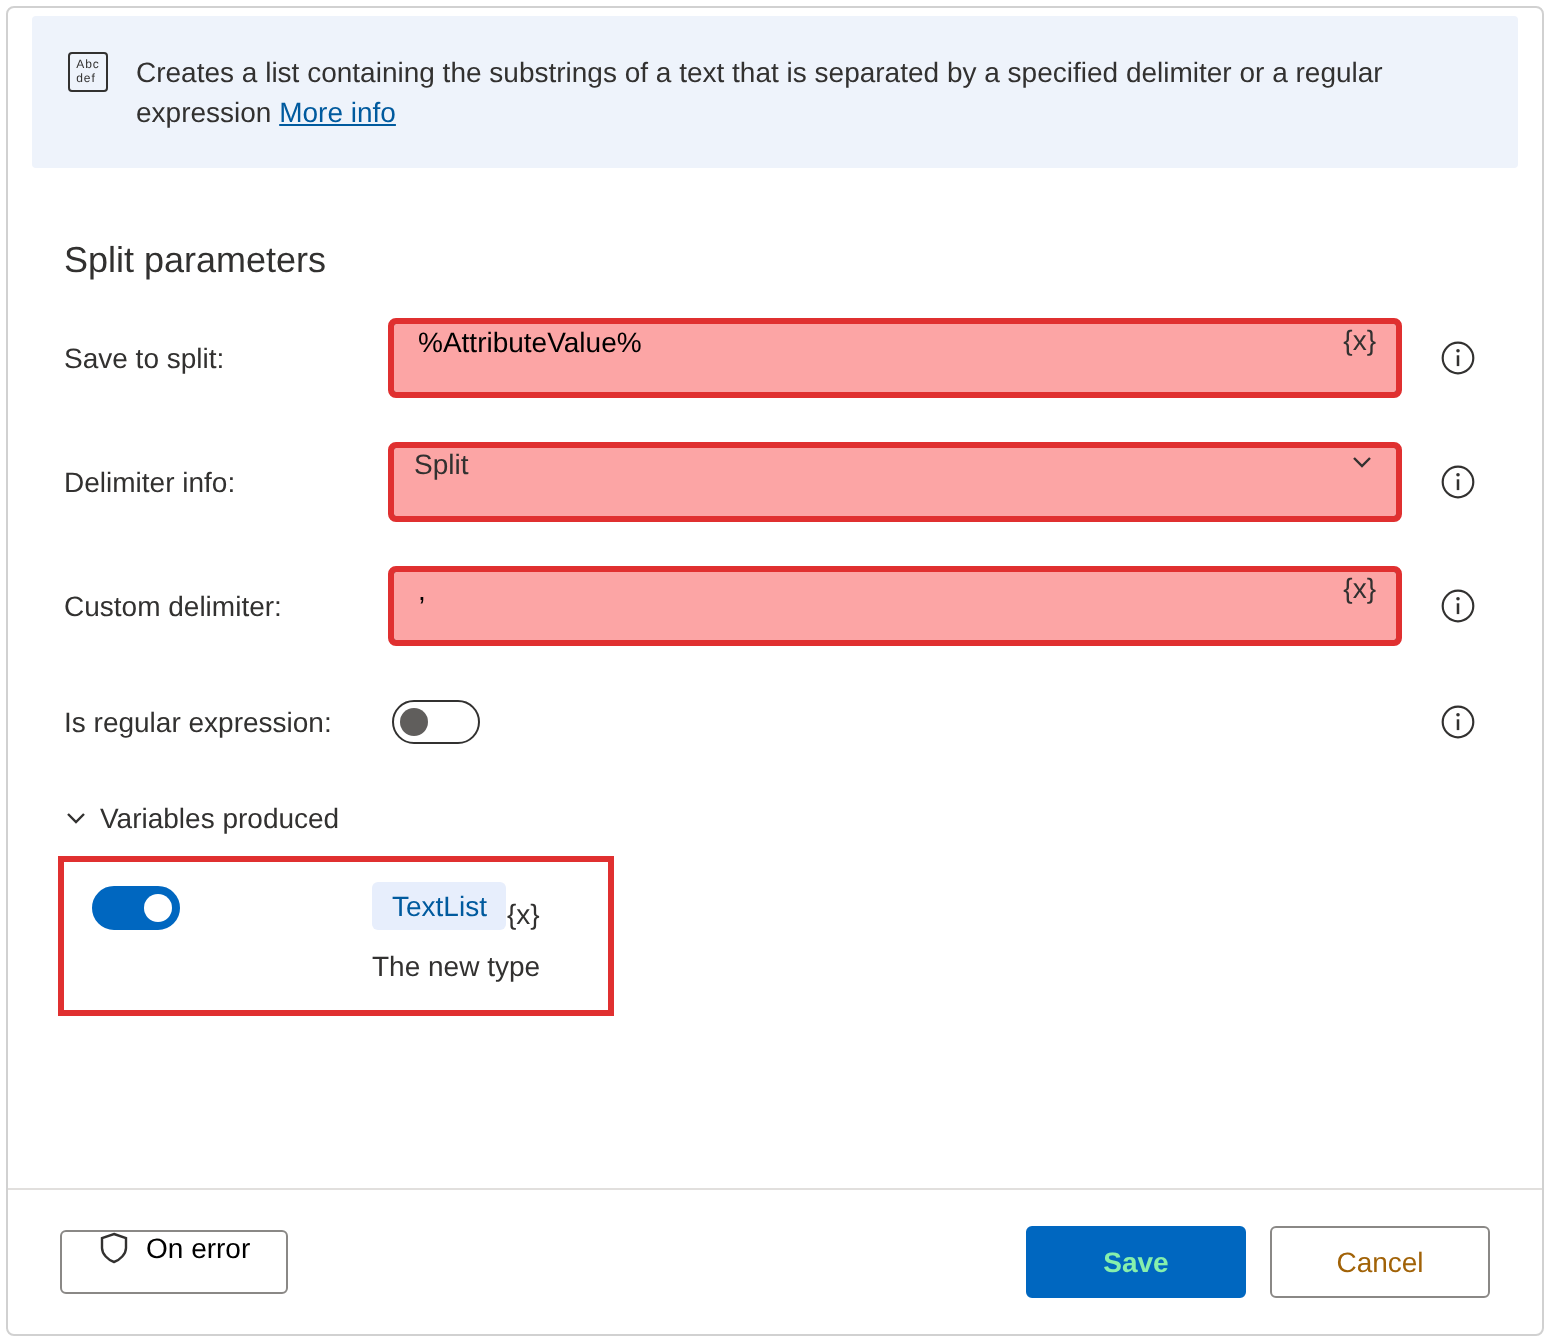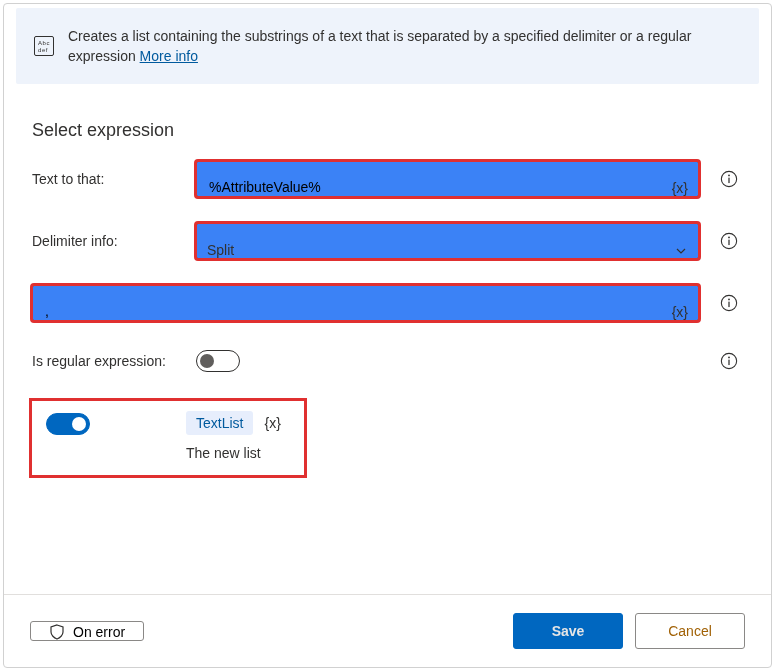--- a/index.html
+++ b/index.html
@@ -42,21 +42,21 @@
     display:flex; align-items:center; justify-content:center;
   }
   .close-btn svg { width:16px; height:16px; stroke:#323130; }
   .info-banner {
     margin: 4px 12px 0 12px;
     background: #eef3fb;
     border-radius: 2px;
     padding: 18px 24px 18px 18px;
     display: flex;
     gap: 14px;
-    align-items: center;
+    align-items: flex-start;
   }
   .banner-icon {
     width: 20px; height: 20px;
     border: 1.5px solid #323130;
     border-radius: 2px;
     flex-shrink: 0;
     display:flex; align-items:center; justify-content:center;
     font-size: 6px;
     line-height: 7px;
     letter-spacing: 0.5px;
@@ -87,26 +87,26 @@
   }
   .label-col {
     width: 156px;
     flex-shrink: 0;
     font-size: 14px;
     color: #323130;
   }
   .input-wrap {
     flex: 1;
     position: relative;
-    display:flex; align-items:flex-end;
+    display:flex; align-items:flex-start;
     height: 36px;
     border: 1px solid #605e5c;
     border-radius: 2px;
     padding: 0 10px;
-    background:#3b82f6;
+    background:#fca5a5;
   }
   .input-wrap.highlighted { outline: 3px solid #e03030; outline-offset: -1px; }
   .text-input {
     border: none;
     outline: none;
     font: inherit;
     width: 100%;
     background: transparent;
   }
   .var-token {
@@ -163,62 +163,62 @@
   .var-row {
     outline: 3px solid #e03030;
     padding: 10px 10px 14px 14px;
     width: 272px;
     display:flex;
     gap: 0;
   }
   .var-toggle-col { width:140px; padding-top:2px;}
   .var-info-col { }
   .var-name {
-    display:flex; align-items:center; gap:11px;
+    display:flex; align-items:flex-end; gap:0;
     margin-bottom: 10px;
   }
   .var-chip {
     background:#e7eefc;
     color:#005a9e;
     padding: 4px 10px;
     border-radius: 3px;
     cursor:pointer;
   }
   .var-desc { color:#323130; }
   .footer {
     border-top: 1px solid #e1dfdd;
     padding: 18px 26px;
     display:flex;
     align-items:center;
   }
   .on-error-btn {
     border:1px solid #8a8886;
     background:#fff;
-    height:20px;
+    height:32px;
     padding: 0 18px;
     border-radius:3px;
     cursor:pointer;
     font: inherit;
-    display:flex; align-items:flex-end; gap:8px;
+    display:flex; align-items:flex-start; gap:8px;
   }
   .on-error-btn svg { width:16px; height:16px; stroke:#323130; fill:none;}
   .footer-spacer { flex:1; }
   .btn {
     height:36px;
     min-width:110px;
     padding:0 20px;
     border-radius:3px;
     font:inherit;
     cursor:pointer;
     margin-left: 12px;
   }
   .btn-primary {
     background:#0067c0;
     border:1px solid #0067c0;
-    color:#e5e5e5;
+    color:#86efac;
     font-weight:600;
   }
   .btn-secondary {
     background:#fff;
     border:1px solid #8a8886;
     color:#a16207;
   }
 </style>
 </head>
 <body>
@@ -228,24 +228,24 @@
 
   <div class="info-banner">
     <div class="banner-icon" style="white-space:pre;">Abc
 def</div>
     <p>
       <span>Creates a list containing the substrings of a text that is separated by a specified delimiter or a regular expression </span><a href="#">More info</a>
     </p>
   </div>
 
   <div class="body">
-    <div class="section-title">Select expression</div>
+    <div class="section-title">Split parameters</div>
 
     <div class="param-row">
-      <div class="label-col">Text to that:</div>
+      <div class="label-col">Save to split:</div>
       <div class="input-wrap highlighted">
         <input class="text-input" type="text" value="%AttributeValue%" style="">
         <span class="var-token">{x}</span>
       </div>
       <div class="info-icon">
         <svg viewBox="0 0 20 20">
             <circle cx="10" cy="10" r="8.5" fill="none" stroke="#323130" stroke-width="1.2"></circle>
             <circle cx="10" cy="6" r="1" fill="#323130"></circle>
             <rect x="9.3" y="8.5" width="1.4" height="6" fill="#323130"></rect>
           </svg>
@@ -265,20 +265,21 @@
       <div class="info-icon">
         <svg viewBox="0 0 20 20">
             <circle cx="10" cy="10" r="8.5" fill="none" stroke="#323130" stroke-width="1.2"></circle>
             <circle cx="10" cy="6" r="1" fill="#323130"></circle>
             <rect x="9.3" y="8.5" width="1.4" height="6" fill="#323130"></rect>
           </svg>
       </div>
     </div>
 
     <div class="param-row">
+      <div class="label-col">Custom delimiter:</div>
       <div class="input-wrap highlighted">
         <input class="text-input" type="text" value="," style="">
         <span class="var-token">{x}</span>
       </div>
       <div class="info-icon">
         <svg viewBox="0 0 20 20">
             <circle cx="10" cy="10" r="8.5" fill="none" stroke="#323130" stroke-width="1.2"></circle>
             <circle cx="10" cy="6" r="1" fill="#323130"></circle>
             <rect x="9.3" y="8.5" width="1.4" height="6" fill="#323130"></rect>
           </svg>
@@ -295,32 +296,38 @@
       <div class="info-icon">
         <svg viewBox="0 0 20 20">
             <circle cx="10" cy="10" r="8.5" fill="none" stroke="#323130" stroke-width="1.2"></circle>
             <circle cx="10" cy="6" r="1" fill="#323130"></circle>
             <rect x="9.3" y="8.5" width="1.4" height="6" fill="#323130"></rect>
           </svg>
       </div>
     </div>
 
     <div class="vars-produced">
+      <div class="vars-header">
+        <svg viewBox="0 0 12 12" fill="none" stroke-width="1.2">
+            <path d="M2 4 L6 8 L10 4"></path>
+          </svg>
+        <span>Variables produced</span>
+      </div>
       <div class="var-row">
         <div class="var-toggle-col">
           <div class="toggle on">
               <div class="knob"></div>
             </div>
         </div>
         <div class="var-info-col">
           <div class="var-name">
             <span class="var-chip">TextList</span>
             <span class="var-token">{x}</span>
           </div>
-          <div class="var-desc">The new list</div>
+          <div class="var-desc">The new type</div>
         </div>
       </div>
     </div>
 
   </div>
 
   <div class="footer">
     <button class="on-error-btn">
       <svg viewBox="0 0 16 16" stroke-width="1.2">
           <path d="M8 1 L14 3 V8 C14 11 11 14 8 15 C5 14 2 11 2 8 V3 Z"></path>

